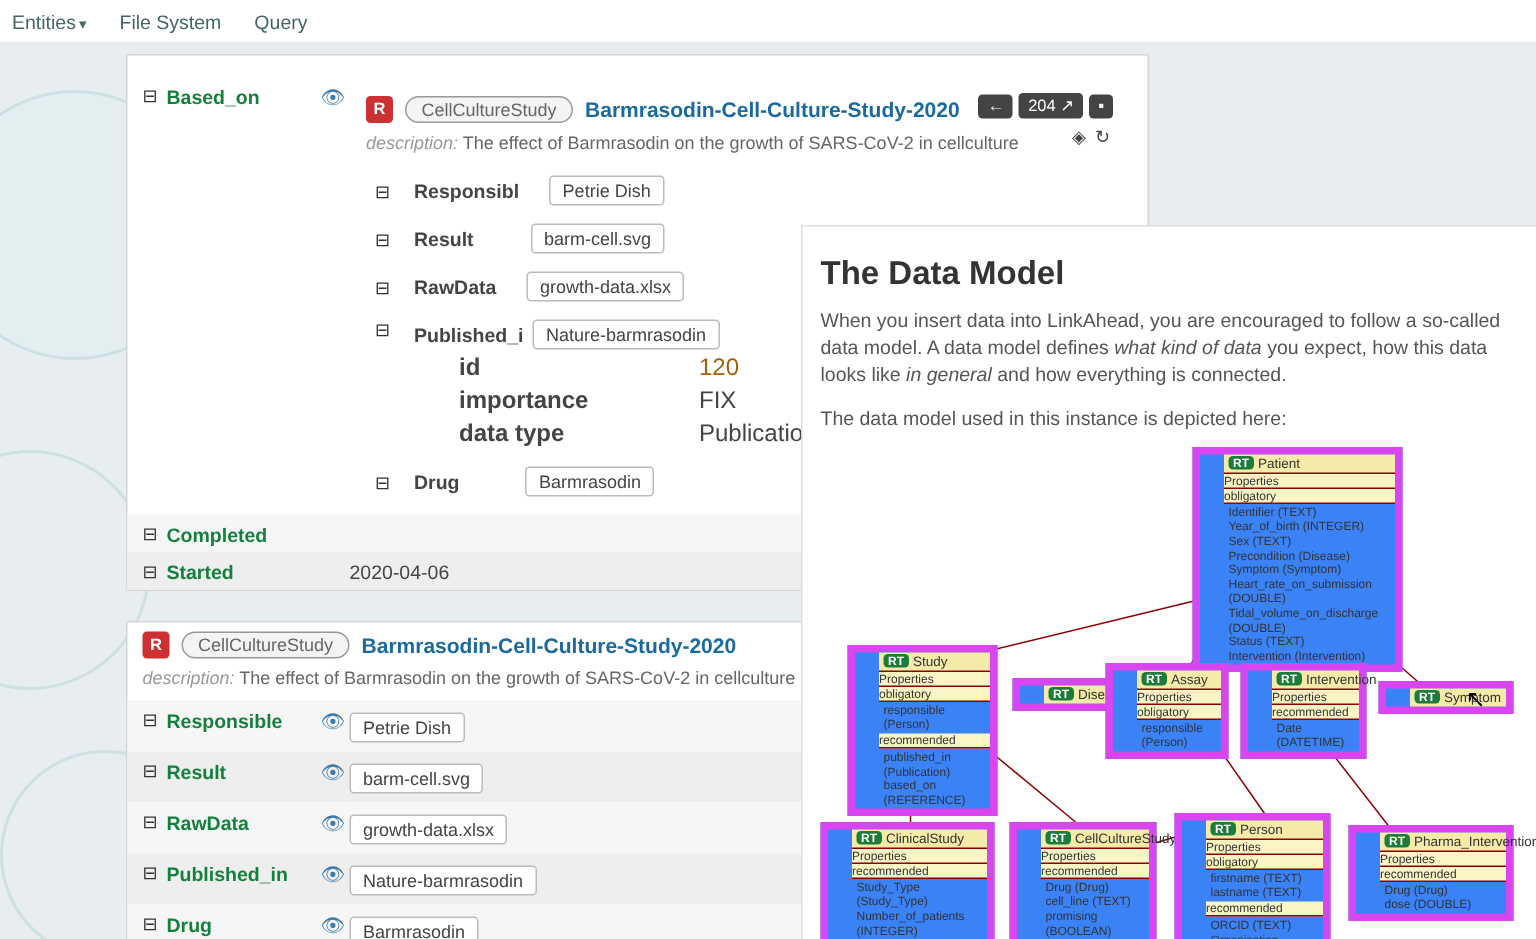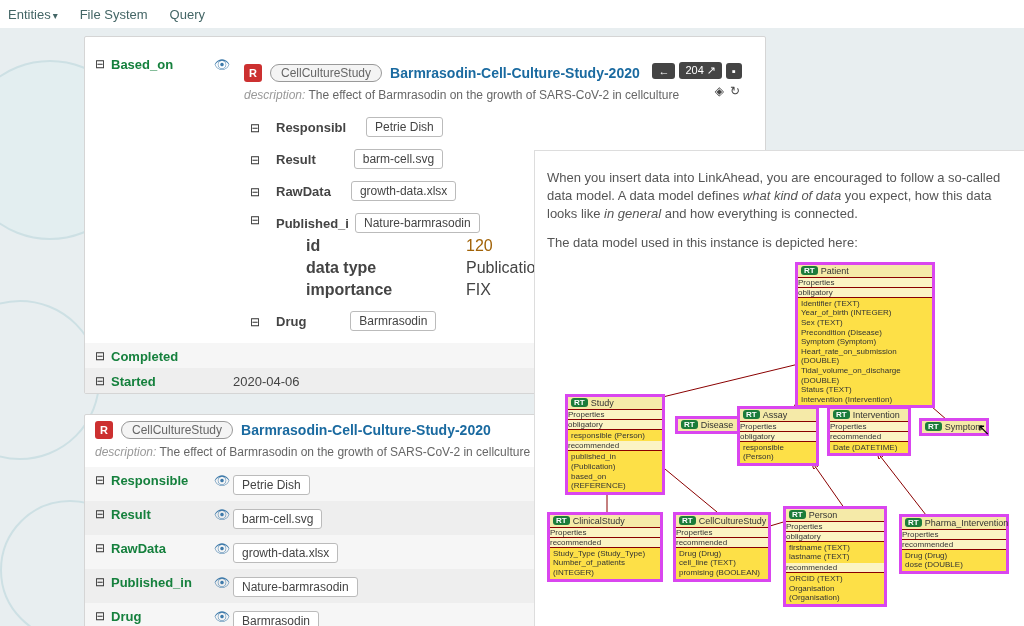--- a/index.html
+++ b/index.html
@@ -33,21 +33,21 @@
   .kvrow { display: flex; padding: 2px 0 2px 40px; font-size: 16px; }
   .kvrow .k { width: 160px; font-weight: bold; }
   .kvrow .v { color: #444; }
   .kvrow .v.link { color: #a16207; }
   .proplist-label { font-weight: bold; font-size: 13px; padding: 2px 0 2px 10px; display:flex; align-items:center; gap:4px;}
   .overlay { position: absolute; right: 0; top: 150px; width: 490px; height: 476px; background: #fff; border-left: 1px solid #ddd; border-top: 1px solid #ddd; z-index: 5; padding: 18px 10px 10px 12px; overflow: hidden; }
   .overlay h2 { font-size: 22px; font-weight: bold; margin-bottom: 10px; color: #333; }
   .overlay p { font-size: 13px; color: #555; margin-bottom: 10px; line-height: 1.4; }
   .overlay em { font-style: italic; }
   .diagram { position: relative; width: 100%; height: 340px; margin-top: 8px; }
-  .ent-box { position: absolute; border: 3px solid #d946ef; background: #fde047; font-size: 9px; min-width: 70px; }
+  .ent-box { position: absolute; border: 5px solid #d946ef; background: #3b82f6; font-size: 9px; min-width: 70px; padding-left: 16px; }
   .ent-title { background: #f5eaa8; border-bottom: 1px solid #8a0000; padding: 1px 3px; display: flex; align-items: center; gap: 3px; }
   .rt-chip { background: #1c7c3a; color: #fff; font-size: 8px; padding: 0 3px; border-radius: 3px; font-weight: bold; }
   .ent-title span.name { font-weight: normal; color: #333; }
   .ent-sec { border-bottom: 1px solid #8a0000; text-align: left; font-size: 8px; background: #fbf4c4; padding: 0; }
   .ent-sec:last-child { border-bottom: none; }
   .ent-body { padding: 1px 3px; font-size: 8px; line-height: 1.2; }
   .single .ent-title { border-bottom: none; }
   .cursor { position: absolute; font-size: 16px; color: #000; }
   svg.arrows { position: absolute; inset: 0; width: 100%; height: 100%; pointer-events: none; }
 </style>
@@ -109,26 +109,26 @@
             <div style="flex:1;">
               <div style="display:flex; align-items:center;">
                 <span class="proplist-label">Published_i</span>
                 <span class="chipbox" style="margin-left:6px;">Nature-barmrasodin</span>
               </div>
               <div class="kvrow">
                   <span class="k">id</span>
                   <span class="v link">120</span>
                 </div>
               <div class="kvrow">
+                  <span class="k">importance</span>
+                  <span class="v">FIX</span>
+                </div>
+              <div class="kvrow">
                   <span class="k">data type</span>
                   <span class="v">Publication</span>
-                </div>
-              <div class="kvrow">
-                  <span class="k">importance</span>
-                  <span class="v">FIX</span>
                 </div>
             </div>
           </div>
           <div class="stripe0" style="display:flex; align-items:center; padding:3px 6px;">
             <span class="toggle">⊟</span>
             <span class="proplist-label">Drug</span>
             <span class="chipbox" style="margin-left:44px;">Barmrasodin</span>
           </div>
         </div>
       </div>
@@ -184,20 +184,21 @@
           <div class="label">Drug</div>
           <div class="eye">👁</div>
           <div class="value"><span class="chipbox">Barmrasodin</span></div>
         </div>
       </div>
   </div>
 
 </div>
 
 <div class="overlay">
+  <h2>The Data Model</h2>
   <p>
     <span>When you insert data into LinkAhead, you are encouraged to follow a so-called data model. A data model defines </span><em>what kind of data</em><span> you expect, how this data looks like </span><em>in general</em><span> and how everything is connected.</span>
   </p>
   <p>The data model used in this instance is depicted here:</p>
 
   <div class="diagram">
     <svg class="arrows">
       <defs>
         <marker id="arr" markerWidth="8" markerHeight="8" refX="7" refY="3" orient="auto">
           <path d="M0,0 L7,3 L0,6 Z" fill="none" stroke="#8a0000"></path>

